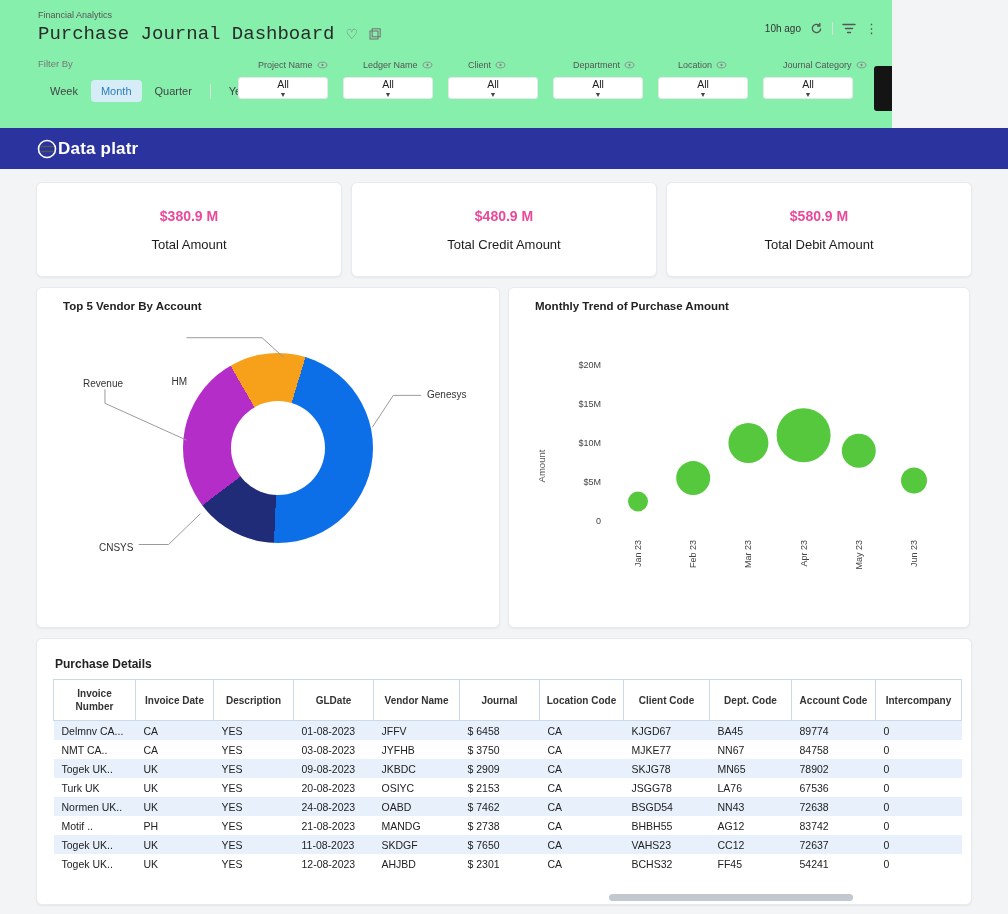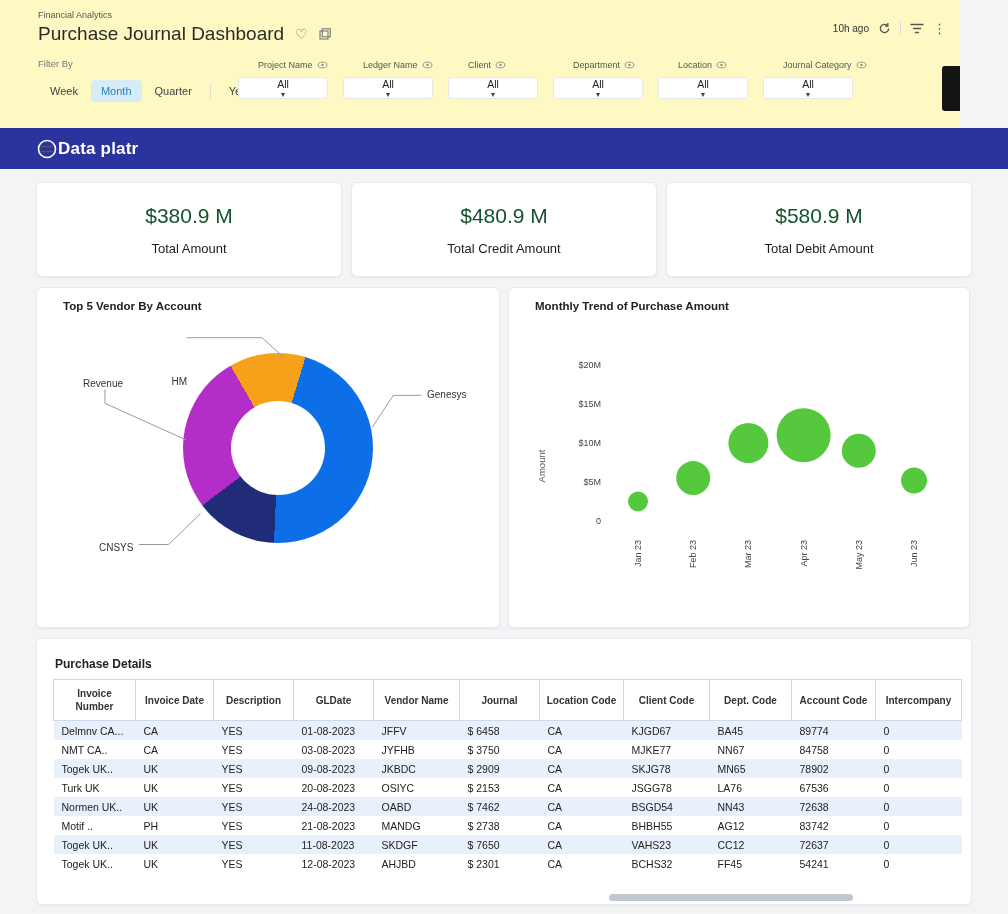--- a/index.html
+++ b/index.html
@@ -2,24 +2,24 @@
 <html><head>
 <meta charset="utf-8">
 <style>
   * { box-sizing: border-box; }
   html,body { margin:0; padding:0; }
   body {
     width:1008px; height:914px; position:relative; overflow:hidden;
     background:#f3f4f6; font-family:"Liberation Sans", sans-serif;
   }
   
-  .header { position:absolute; top:0; left:0; width:960px; height:128px; background:#fef9c3; }
+  .header { position:absolute; top:0; left:0; width:892px; height:128px; background:#86efac; }
   .breadcrumb { position:absolute; top:10px; left:38px; font-size:9px; color:#555; }
   .title-row { position:absolute; top:23px; left:38px; display:flex; align-items:center; gap:11px; }
-  .page-title { margin:0; font-size:19px; font-weight:500; color:#2b2b2b; }
+  .page-title { margin:0; font-size:19px; font-weight:500; color:#2b2b2b;font-family:Liberation Mono, monospace; }
   .title-icon { color:#777; cursor:pointer; display:flex; align-items:center; }
   .heart { font-size:14px; }
   .header-meta { position:absolute; top:21px; right:14px; display:flex; align-items:center; gap:9px; font-size:10px; color:#333; }
   .meta-divider { width:1px; height:13px; background:#ddd; }
   .kebab { font-size:13px; color:#555; cursor:pointer; }
   .filter-by { position:absolute; top:58px; left:38px; font-size:9.5px; color:#777; }
   .period-tabs { position:absolute; top:80px; left:40px; display:flex; align-items:center; gap:3px; font-size:11px; color:#444;text-align:right; }
   .tab { padding:5px 10px; border-radius:4px; cursor:pointer; }
   .tab.active { background:#d6ecf7; color:#2d7fb8; font-weight:500; }
   .tab-divider { width:1px; height:15px; background:#ddd; margin:0 5px; }
@@ -31,21 +31,21 @@
   .caret { font-size:7px; color:#444; }
   .drawer-handle { position:absolute; top:66px; right:0; width:18px; height:45px; background:#141414; border-radius:3px 0 0 3px; cursor:pointer; }
   
   .banner { position:absolute; top:128px; left:0; width:1008px; height:41px; background:#2a339e;
             display:flex; align-items:center; padding-left:36px; }
   .brand { color:#fff; font-size:17px; font-weight:700; letter-spacing:.2px; }
   
   .kpi-row { position:absolute; top:182px; left:36px; width:936px; display:flex; gap:9px; }
   .kpi-card { flex:1; height:95px; background:#fff; border:1px solid #e9eaee; border-radius:6px;
               box-shadow:0 1px 2px rgba(0,0,0,.06); display:flex; flex-direction:column; align-items:center; justify-content:center; gap:13px; }
-  .kpi-value { font-size:21px; font-weight:400; color:#14532d; }
+  .kpi-value { font-size:14px; font-weight:700; color:#ec4899; }
   .kpi-label { font-size:13px; color:#1c1c1c; }
   .card { position:absolute; background:#fff; border:1px solid #e9eaee; border-radius:6px; box-shadow:0 1px 2px rgba(0,0,0,.06); }
   .card-title { position:absolute; top:12px; left:26px; font-size:11.5px; font-weight:600; color:#222; }
   .donut-card { top:287px; left:36px; width:464px; height:341px; }
   .bubble-card { top:287px; left:508px; width:462px; height:341px; }
   .donut { position:absolute; left:146px; top:65px; width:190px; height:190px; border-radius:50%; }
   .donut-hole { position:absolute; left:48px; top:48px; width:94px; height:94px; background:#fff; border-radius:50%; }
   .leader-svg { position:absolute; inset:0; width:100%; height:100%; pointer-events:none; }
   .pie-label { position:absolute; font-size:10px; color:#333; }
   .pl-hm { left:118px; top:44px; width:32px; text-align:right;margin-top:44px; }

